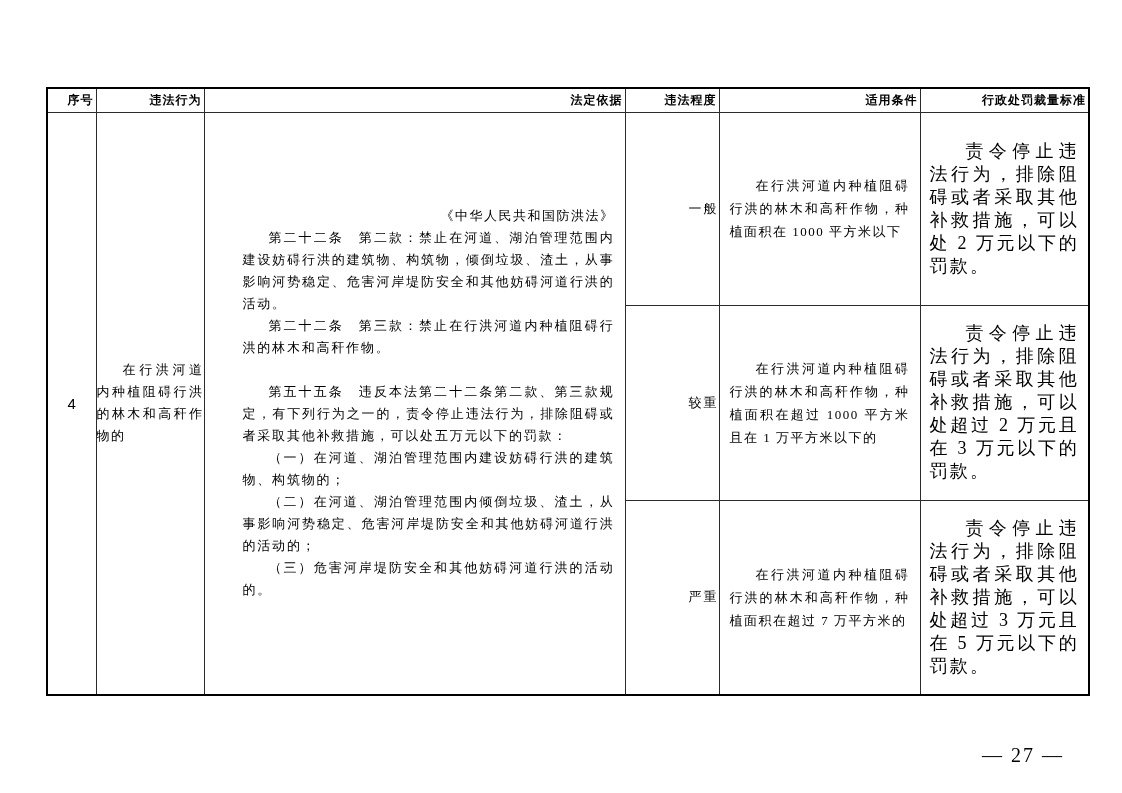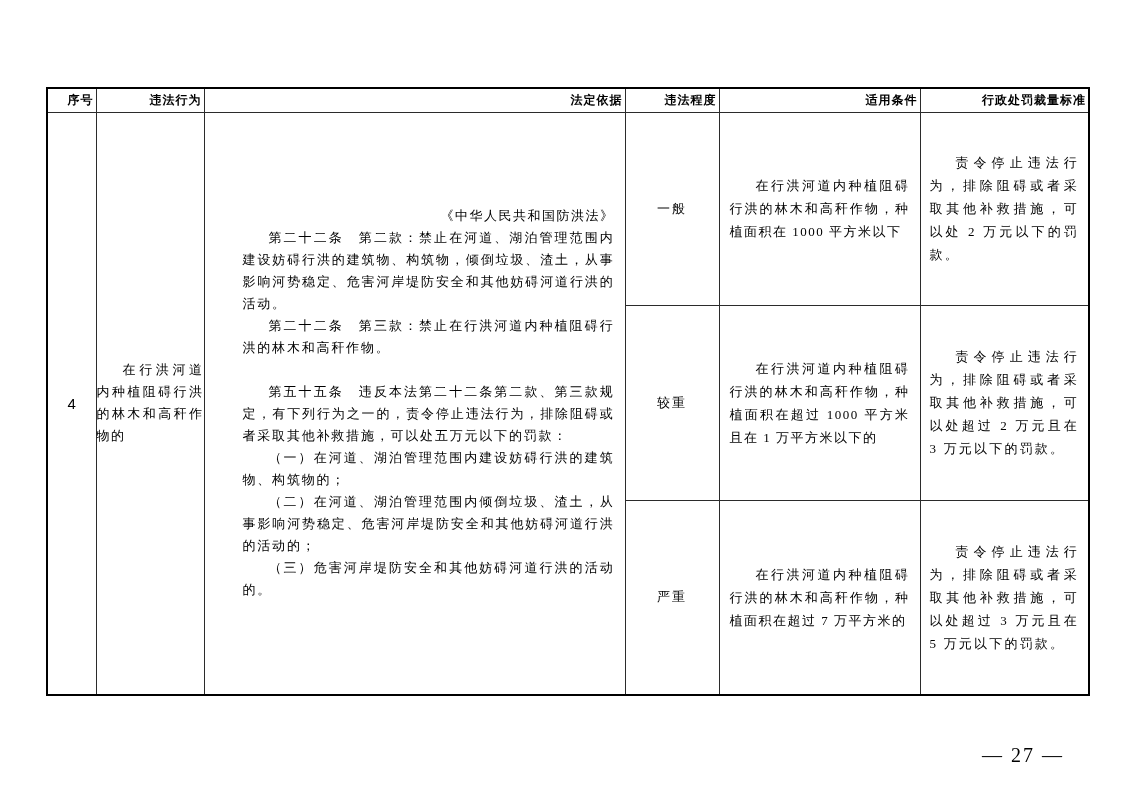--- a/index.html
+++ b/index.html
@@ -65,35 +65,35 @@
     font-size: 13px;
     line-height: 22px;
     letter-spacing: 1.8px;
     text-align: justify;
     text-indent: 2em;
     margin-left: 27px;
   }
   td.legal-cell p.gap-before { margin-top: 22px; }
 
   td.degree-cell {
-    text-align: center;
+    text-align: right;
     font-size: 13px;
     letter-spacing: 2px;
   }
   td.condition-cell { padding: 4px 10px; margin-top: 40px; }
   td.condition-cell p {
     font-size: 13px;
     line-height: 23px;
     letter-spacing: 1.5px;
     text-align: justify;
     text-indent: 2em;
   }
   td.penalty-cell { padding: 4px 9px; }
   td.penalty-cell p {
-    font-size: 13px;
+    font-size: 18px;
     line-height: 23px;
     letter-spacing: 2.2px;
     text-align: justify;
     text-indent: 2em;
   }
   .page-number {
     position: absolute;
     top: 744px;
     right: 58px;
     font-size: 20px;

